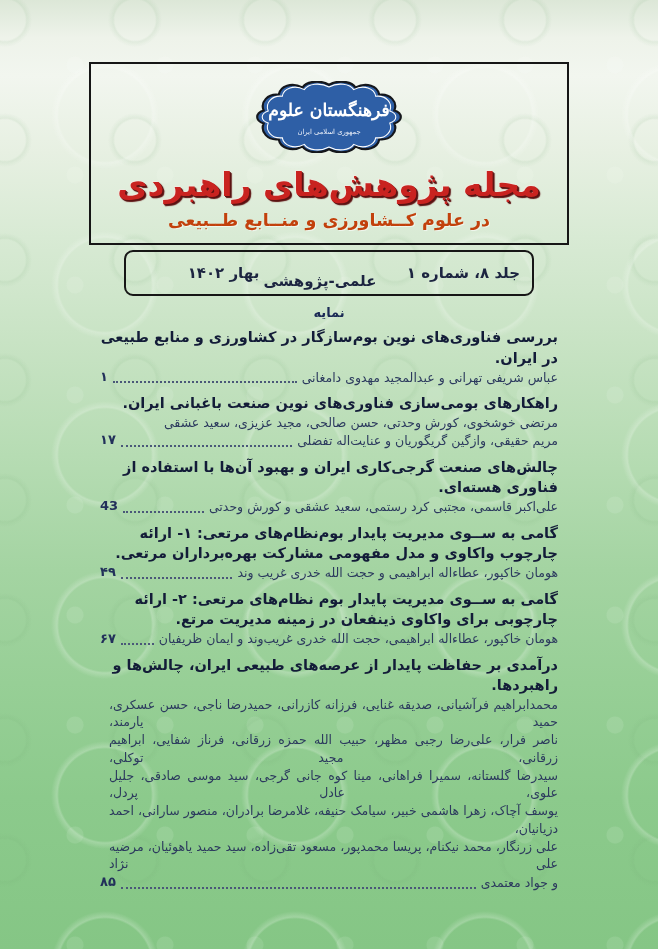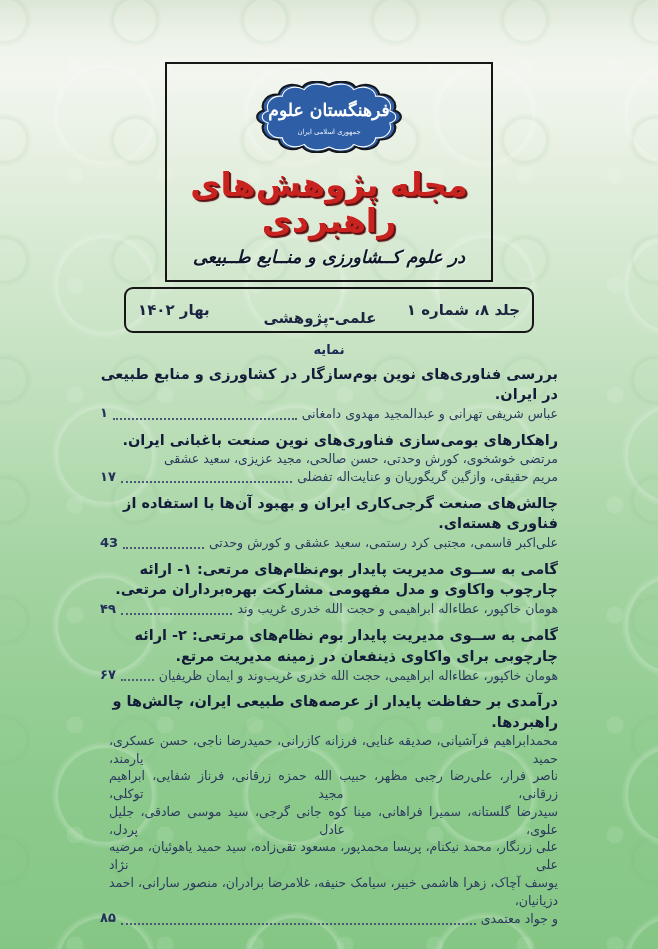--- a/index.html
+++ b/index.html
@@ -16,49 +16,48 @@
     background-image:
       radial-gradient(circle, transparent 46px, rgba(255,255,255,0.22) 48px, transparent 54px),
       radial-gradient(circle, transparent 20px, rgba(110,165,110,0.10) 22px, transparent 27px),
       radial-gradient(circle, rgba(255,255,255,0.10) 0 8px, transparent 9px);
     background-size:190px 170px,130px 120px,90px 110px;
     background-position:10px 30px,70px 80px,30px 10px;
   }
   .content{position:relative;z-index:1;}
 
   .frame{
-    box-sizing:border-box;width:328px;margin:62px auto 0;
+    box-sizing:border-box;width:480px;margin:62px auto 0;
     border:2px solid #161616;padding:17px 5px 13px;text-align:center;
   }
   .badge-svg{display:block;margin:0 auto;}
   .badge-title-text{font-family:"DejaVu Serif","Liberation Serif",serif;font-weight:bold;font-size:24px;fill:#ffffff;}
   .badge-sub-text{font-family:"DejaVu Serif","Liberation Serif",serif;font-size:9.5px;fill:#eef2fa;}
   .group-cal{
     margin-top:13px;font-size:21px;color:#15151a;
     font-family:"DejaVu Serif","Liberation Serif",serif;
   }
   .journal-title{
     margin-top:14px;font-size:33px;font-weight:bold;color:#c92320;line-height:1.1;
     text-shadow:1px 1px 0 #5c1212,2px 2px 1px #5c1212,-1px -1px 0 rgba(255,230,230,.45);
   }
   .journal-subtitle{
-    margin-top:7px;font-size:17.5px;font-weight:bold;color:#0f172a;
+    margin-top:7px;font-size:17.5px;font-weight:bold;color:#c2410c;
     text-shadow:1px 1px 0 rgba(255,255,255,.55);
-    font-style:italic;
   }
 
   .info-bar{
     box-sizing:border-box;width:410px;margin:5px auto 0;
     border:2px solid #161616;border-radius:9px;
     display:flex;align-items:center;padding:4px 12px;
     font-size:15px;font-weight:bold;color:#1c2440;
   }
   .info-volume{flex:1.15;text-align:right;}
   .info-type{flex:1;text-align:center;margin-top:16px;}
-  .info-season{flex:1;text-align:left;}
+  .info-season{flex:1;text-align:right;}
 
   .toc{width:458px;margin:9px auto 0;}
   .section-heading{
     text-align:center;font-size:13px;font-weight:bold;color:#1b2a55;margin:7px 0 1px;
   }
   .entry{margin-top:7px;}
   .entry-title{
     font-size:14.5px;font-weight:bold;color:#131c38;line-height:1.4;text-align:right;
   }
   .author-line{font-size:12.5px;color:#2c3a5e;line-height:1.42;}
@@ -142,22 +141,22 @@
             <span>هومان خاکپور، عطاءاله ابراهیمی، حجت الله خدری غریب‌وند و ایمان ظریفیان</span>
             <span class="leader"></span>
             <span class="page-num">۶۷</span>
           </div>
         </div>
         <div class="entry">
           <div class="entry-title">درآمدی بر حفاظت پایدار از عرصه‌های طبیعی ایران، چالش‌ها و راهبردها.</div>
           <div class="author-line justify">محمدابراهیم فرآشیانی، صدیقه غنایی، فرزانه کازرانی، حمیدرضا ناجی، حسن عسکری، حمید یارمند،</div>
           <div class="author-line justify">ناصر فرار، علی‌رضا رجبی مظهر، حبیب الله حمزه زرقانی، فرناز شفایی، ابراهیم زرقانی، مجید توکلی،</div>
           <div class="author-line justify">سیدرضا گلستانه، سمیرا فراهانی، مینا کوه جانی گرجی، سید موسی صادقی، جلیل علوی، عادل پردل،</div>
+          <div class="author-line justify">یوسف آچاک، زهرا هاشمی خبیر، سیامک حنیفه، غلامرضا برادران، منصور سارانی، احمد دزیانیان،</div>
           <div class="author-line justify">علی زرنگار، محمد نیکنام، پریسا محمدپور، مسعود تقی‌زاده، سید حمید یاهوئیان، مرضیه علی نژاد</div>
-          <div class="author-line justify">یوسف آچاک، زهرا هاشمی خبیر، سیامک حنیفه، غلامرضا برادران، منصور سارانی، احمد دزیانیان،</div>
           <div class="author-row">
             <span>و جواد معتمدی</span>
             <span class="leader"></span>
             <span class="page-num">۸۵</span>
           </div>
         </div>
       </div>
 
   </div>
 

